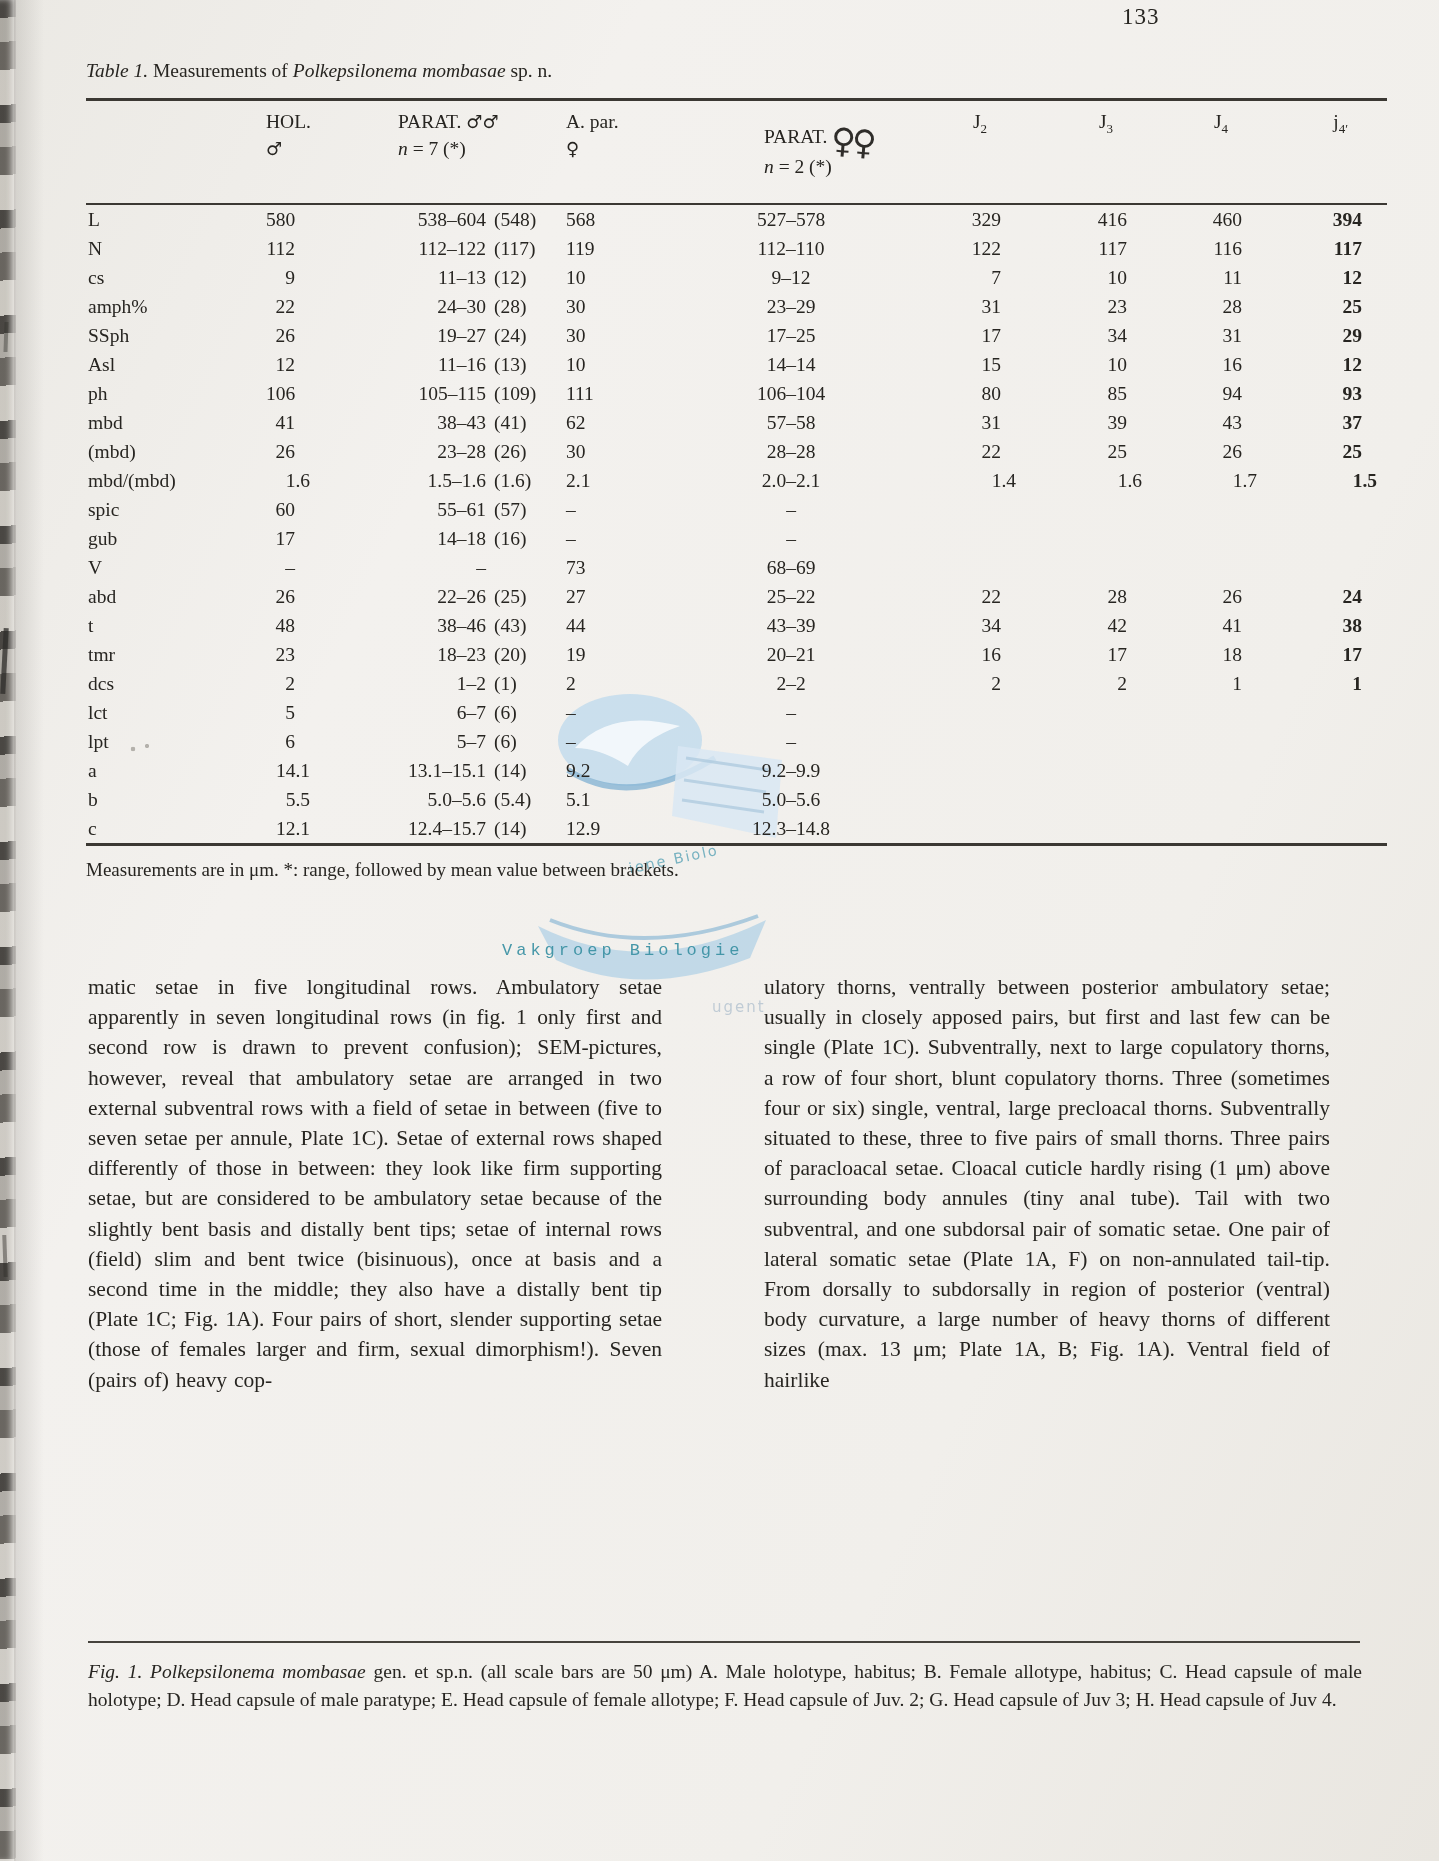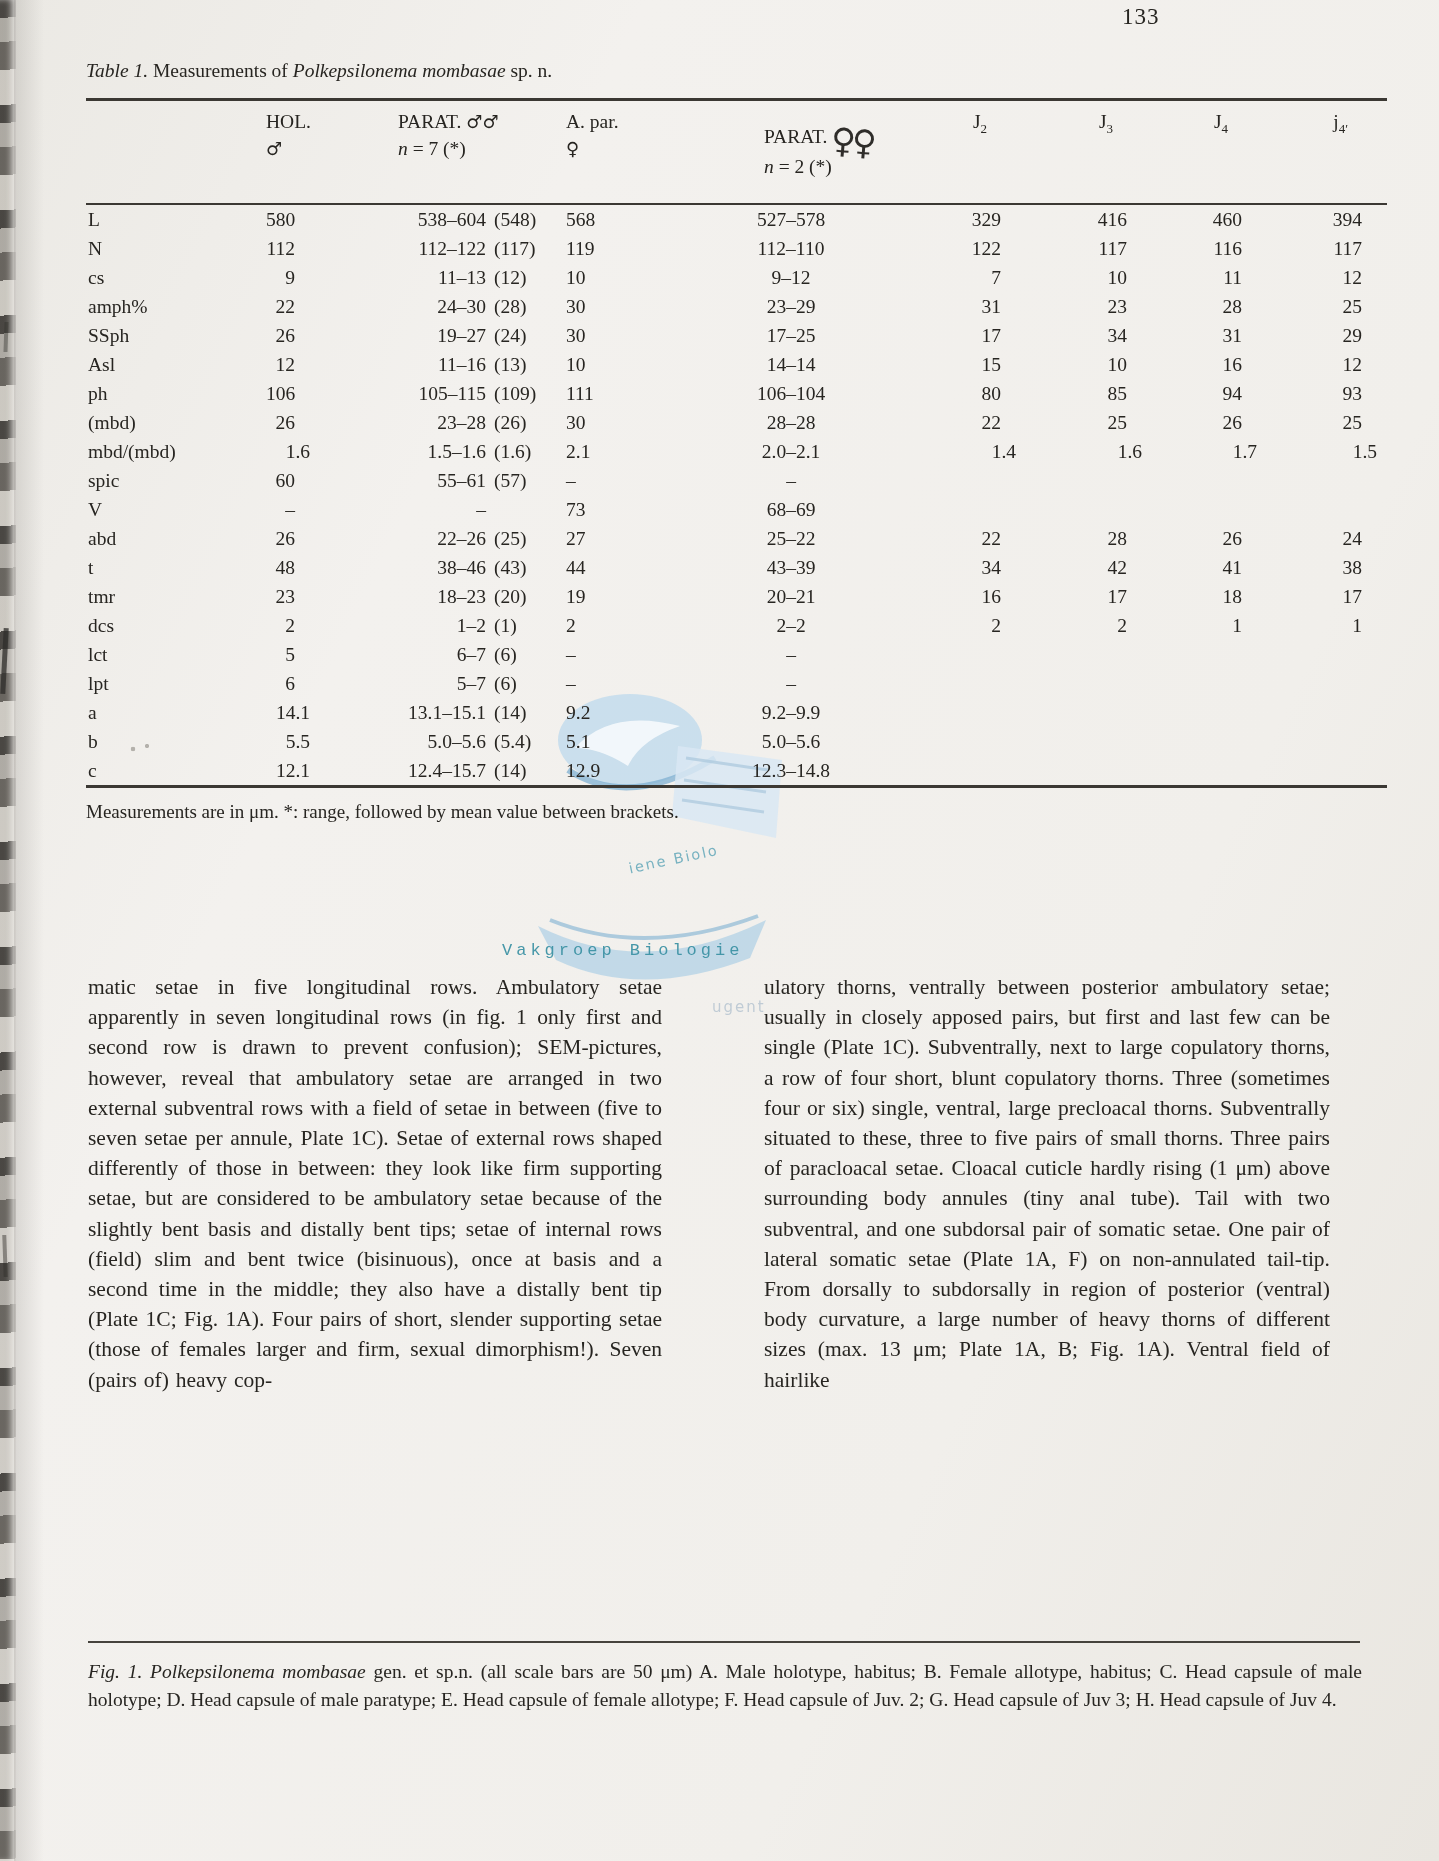--- a/index.html
+++ b/index.html
@@ -31,21 +31,21 @@
   .c-label{text-align:left;padding-left:2px;}
   td.c-hol{text-align:right;padding-right:31px;}
   th.c-hol{padding-left:0;}
   td.c-paratm .rng{display:inline-block;width:160px;text-align:right;}
   td.c-paratm .mean{display:inline-block;margin-left:8px;}
   th.c-paratm{padding-left:72px;}
   td.c-apar,th.c-apar{text-align:left;}
   td.c-paratf{text-align:center;}
   th.c-paratf{padding-left:78px;}
   .c-j{text-align:right;}
-  td.j2{padding-right:20px;} td.j3{padding-right:19px;} td.j4{padding-right:19px;} td.j4p{padding-right:25px;}
+  td.j2{padding-right:20px;} td.j3{padding-right:19px;} td.j4{padding-right:19px;} td.j4p{padding-right:25px;font-weight:bold;}
   th.j2{text-align:right;padding-right:34px;} th.j3{text-align:right;padding-right:33px;}
   th.j4{text-align:right;padding-right:33px;} th.j4p{text-align:right;padding-right:39px;}
   .dec{margin-right:-15px;}
   sub{font-size:13px;}
   .gender{font-family:"DejaVu Sans",sans-serif;font-size:18px;}
   .stamp{font-family:"DejaVu Sans",sans-serif;font-size:34px;font-weight:600;display:inline-block;
     position:relative;top:10px;left:4px;transform:rotate(5deg);letter-spacing:-4px;color:#2f2d2a;}
   .footnote{font-size:19px;margin-top:13px;}
   
   .pencil{position:absolute;left:128px;top:742px;width:28px;height:12px;opacity:.45;
@@ -217,20 +217,31 @@
             <td class="c-hol">106</td>
             <td class="c-paratm"><span class="rng">105–115</span><span class="mean">(109)</span></td>
             <td class="c-apar">111</td>
             <td class="c-paratf">106–104</td>
             <td class="c-j j2">80</td>
             <td class="c-j j3">85</td>
             <td class="c-j j4">94</td>
             <td class="c-j j4p">93</td>
           </tr>
           <tr>
+            <td class="c-label">mbd</td>
+            <td class="c-hol">41</td>
+            <td class="c-paratm"><span class="rng">38–43</span><span class="mean">(41)</span></td>
+            <td class="c-apar">62</td>
+            <td class="c-paratf">57–58</td>
+            <td class="c-j j2">31</td>
+            <td class="c-j j3">39</td>
+            <td class="c-j j4">43</td>
+            <td class="c-j j4p">37</td>
+          </tr>
+          <tr>
             <td class="c-label">(mbd)</td>
             <td class="c-hol">26</td>
             <td class="c-paratm"><span class="rng">23–28</span><span class="mean">(26)</span></td>
             <td class="c-apar">30</td>
             <td class="c-paratf">28–28</td>
             <td class="c-j j2">22</td>
             <td class="c-j j3">25</td>
             <td class="c-j j4">26</td>
             <td class="c-j j4p">25</td>
           </tr>
@@ -250,20 +261,31 @@
             <td class="c-hol">60</td>
             <td class="c-paratm"><span class="rng">55–61</span><span class="mean">(57)</span></td>
             <td class="c-apar">–</td>
             <td class="c-paratf">–</td>
             <td class="c-j j2"></td>
             <td class="c-j j3"></td>
             <td class="c-j j4"></td>
             <td class="c-j j4p"></td>
           </tr>
           <tr>
+            <td class="c-label">gub</td>
+            <td class="c-hol">17</td>
+            <td class="c-paratm"><span class="rng">14–18</span><span class="mean">(16)</span></td>
+            <td class="c-apar">–</td>
+            <td class="c-paratf">–</td>
+            <td class="c-j j2"></td>
+            <td class="c-j j3"></td>
+            <td class="c-j j4"></td>
+            <td class="c-j j4p"></td>
+          </tr>
+          <tr>
             <td class="c-label">V</td>
             <td class="c-hol">–</td>
             <td class="c-paratm"><span class="rng">–</span><span class="mean"></span></td>
             <td class="c-apar">73</td>
             <td class="c-paratf">68–69</td>
             <td class="c-j j2"></td>
             <td class="c-j j3"></td>
             <td class="c-j j4"></td>
             <td class="c-j j4p"></td>
           </tr>

